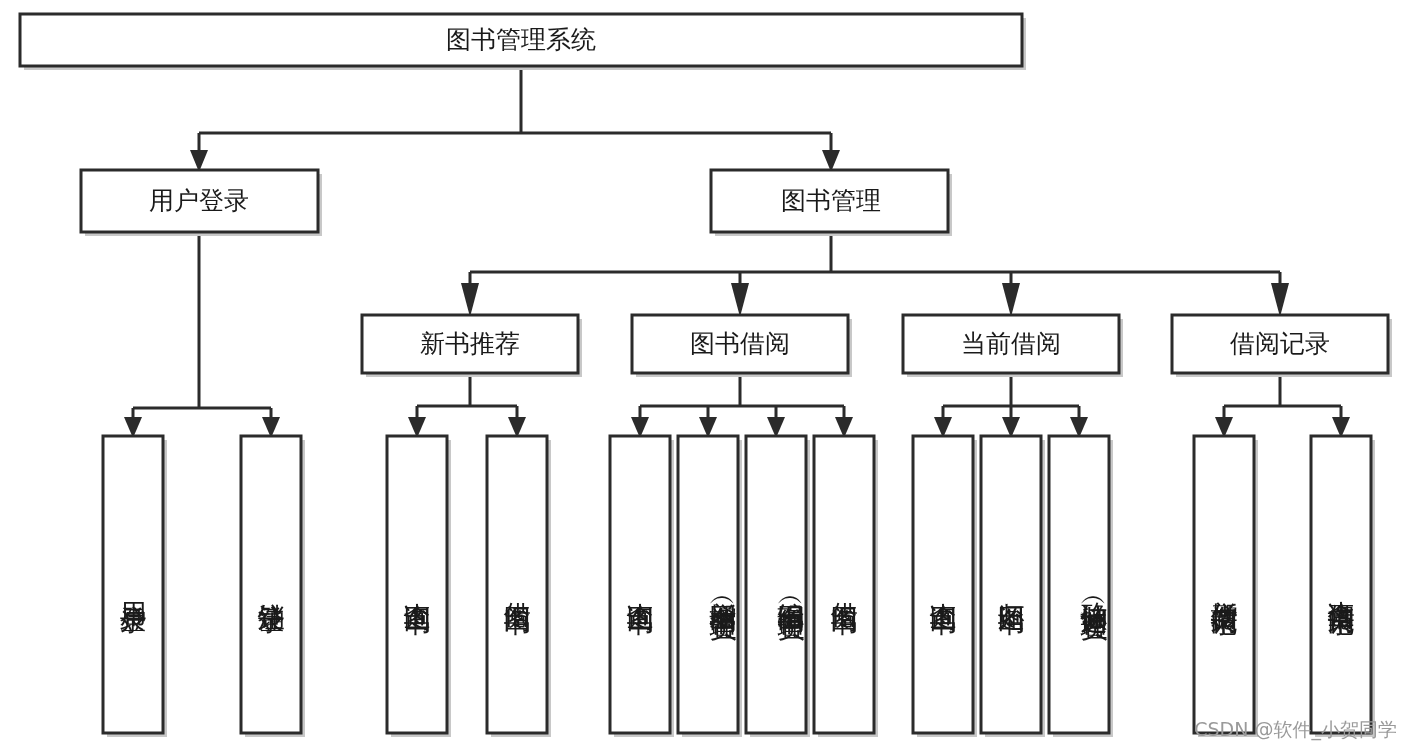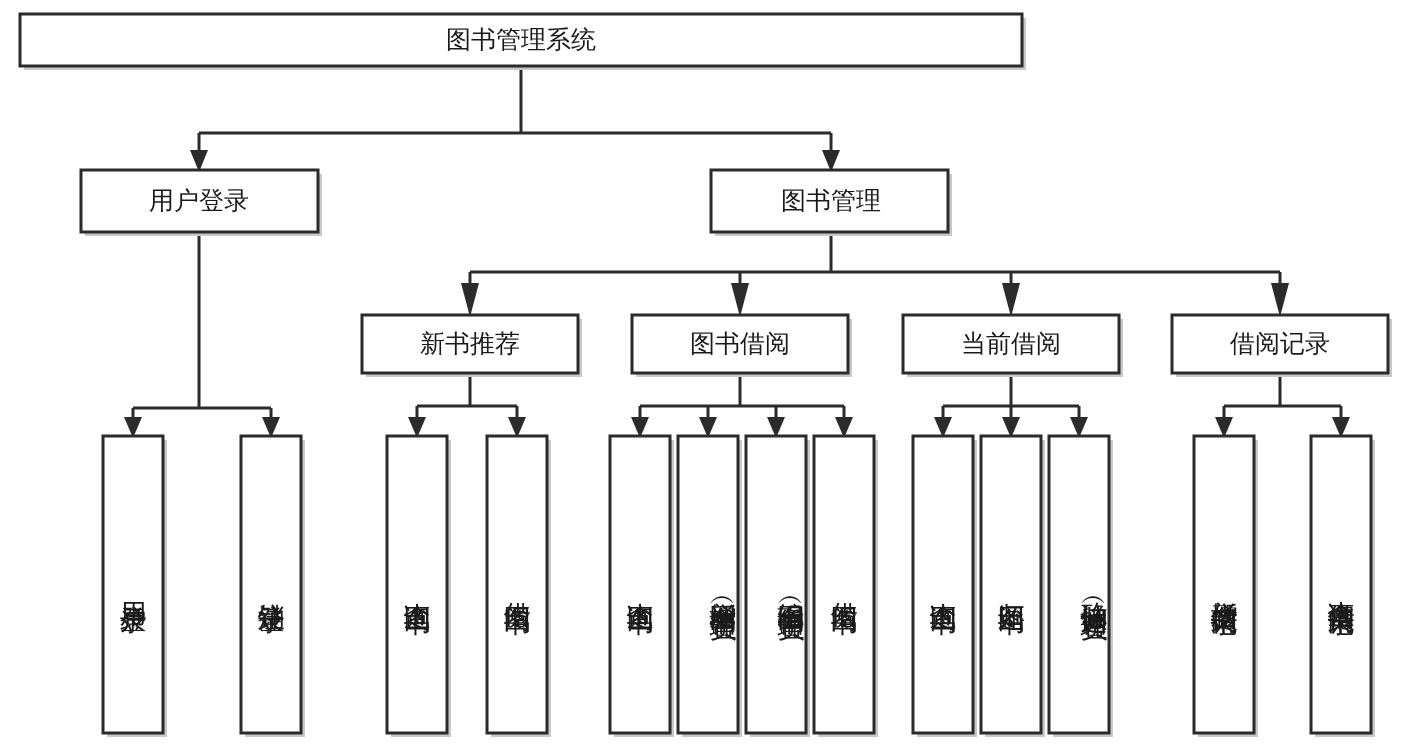--- a/index.html
+++ b/index.html
@@ -227,14 +227,15 @@
   <div class="leaf-label-cell" style="left:610px; top:436px; width:60px; height:297px;">查询图书</div>
   <div class="leaf-label-cell" style="left:678px; top:436px; width:60px; height:297px; align-items:flex-start; padding-top:8px; box-sizing:border-box;">新增图书（管理员）</div>
   <div class="leaf-label-cell" style="left:746px; top:436px; width:60px; height:297px; align-items:flex-start; padding-top:8px; box-sizing:border-box;">编辑图书（管理员）</div>
   <div class="leaf-label-cell" style="left:814px; top:436px; width:60px; height:297px;">借阅图书</div>
   <div class="leaf-label-cell" style="left:913px; top:436px; width:60px; height:297px;">查询图书</div>
   <div class="leaf-label-cell" style="left:981px; top:436px; width:60px; height:297px;">归还图书</div>
   <div class="leaf-label-cell" style="left:1049px; top:436px; width:60px; height:297px; align-items:flex-start; padding-top:8px; box-sizing:border-box;">确认归还（管理员）</div>
   <div class="leaf-label-cell" style="left:1194px; top:436px; width:60px; height:297px;">新增借阅记录</div>
   <div class="leaf-label-cell" style="left:1311px; top:436px; width:60px; height:297px;">查询借阅记录</div>
 
+  <div class="watermark">CSDN @软件_小贺同学</div>
 
 </div>
 
 </body></html>

